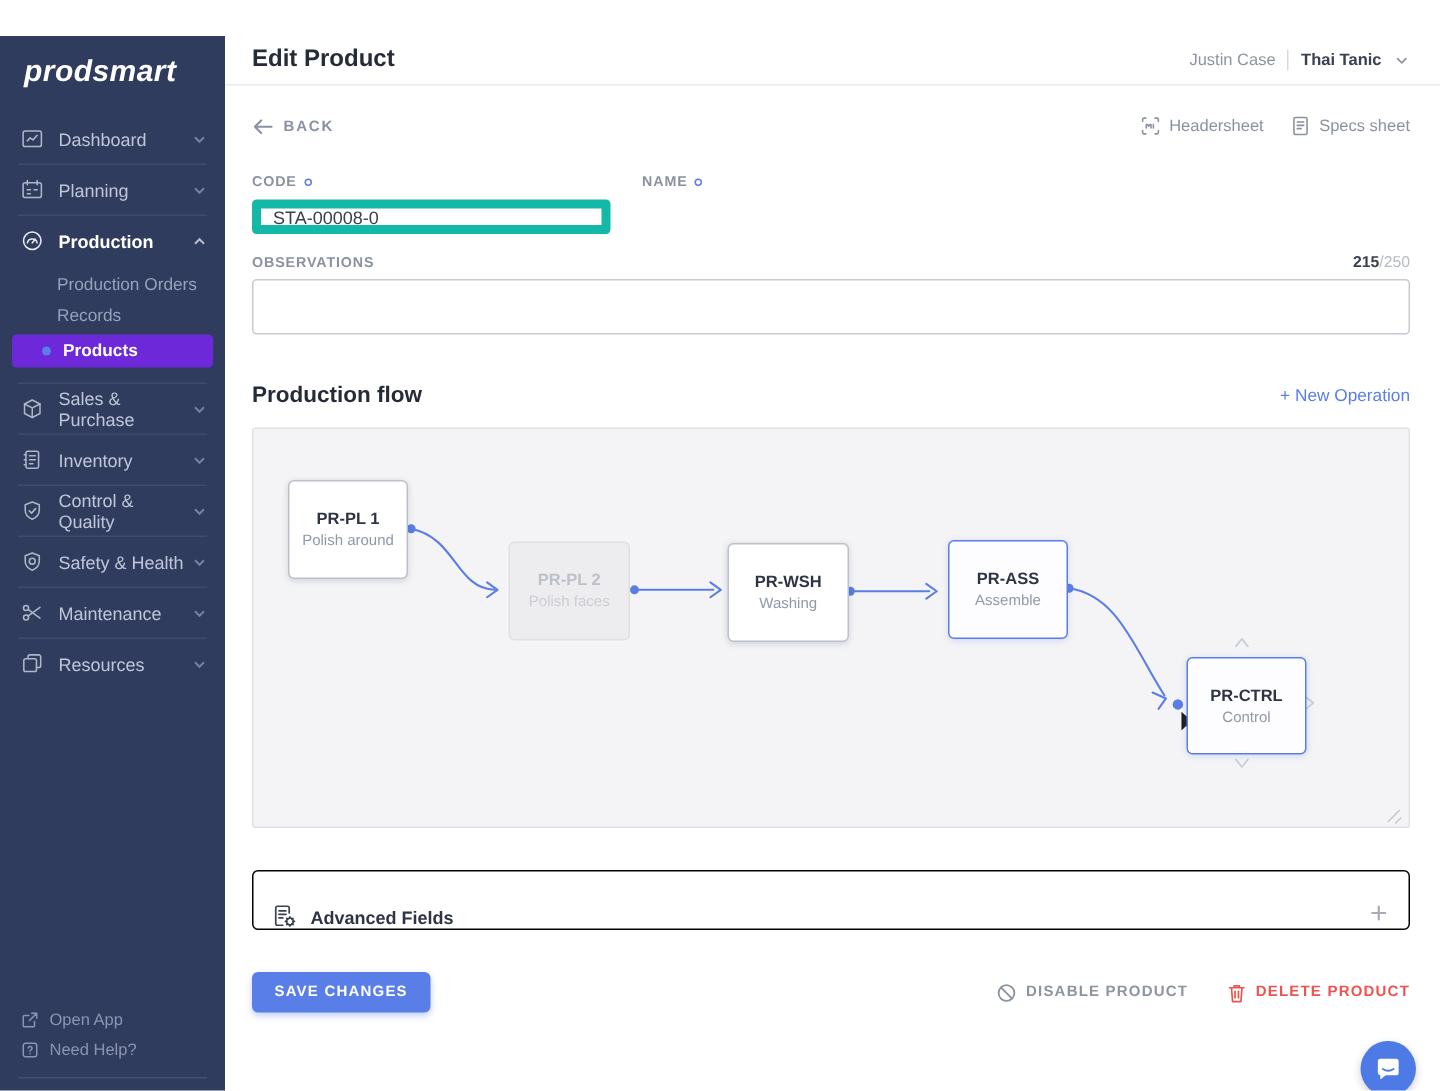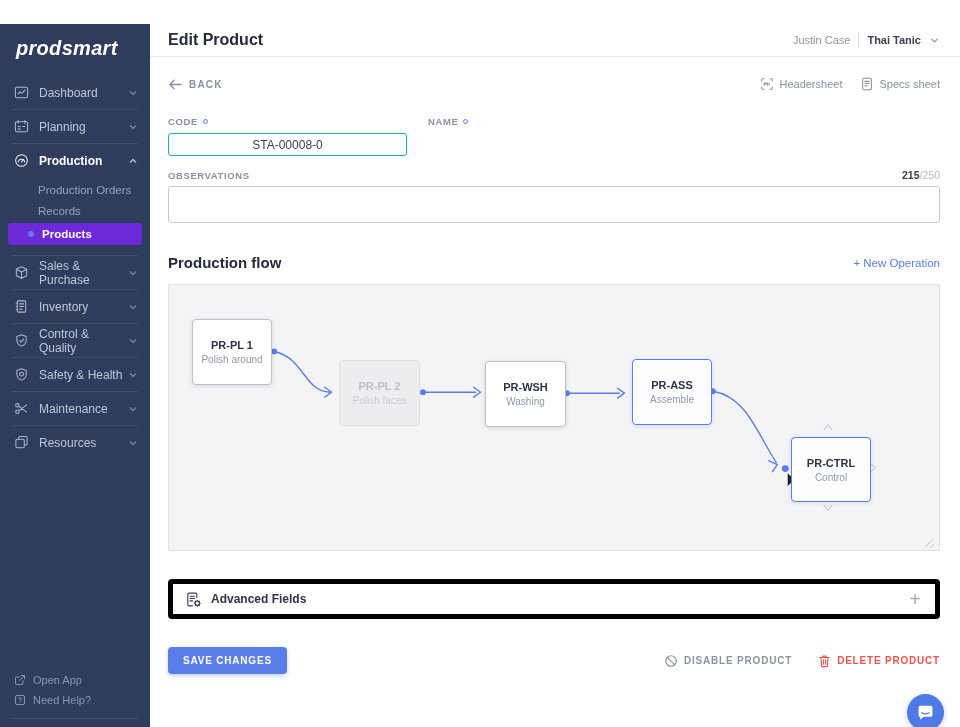--- a/index.html
+++ b/index.html
@@ -37,21 +37,21 @@
 
   .content { padding:0 20px 0 18px; }
   .toolbar { display:flex; align-items:flex-end; margin-top:20px; }
   .back-link { display:flex; align-items:center; gap:6px; font-size:10px; font-weight:bold; letter-spacing:1.2px; color:#8a91a0; cursor:pointer; }
   .sheet-links { margin-left:auto; display:flex; align-items:center; gap:18px; }
   .sheet-link { display:flex; align-items:center; gap:5px; font-size:11px; color:#8a91a0; cursor:pointer; }
 
   .form-row { display:flex; gap:21px; margin-top:25px; }
   .field-label { display:flex; align-items:center; font-size:9.5px; font-weight:bold; letter-spacing:.6px; color:#8a91a0; }
   .req-dot { display:inline-block; width:5px; height:5px; border:1.2px solid #5b7de6; border-radius:50%; margin-left:5px; }
-  .text-input { display:block; margin-top:6px; height:23px; border:1px solid #14b8a6; border-radius:3px; padding:0 8px; font-size:12px; color:#3a4050; font-family:inherit; outline:none; background:#fff;text-align:center; }
+  .text-input { display:block; margin-top:6px; height:23px; border:6px solid #14b8a6; border-radius:3px; padding:0 8px; font-size:12px; color:#3a4050; font-family:inherit; outline:none; background:#fff; }
   .w-code { width:239px; } .w-name { width:245px; }
   .obs-block { margin-top:13px; }
   .obs-head { display:flex; align-items:center; }
   .char-counter { margin-left:auto; font-size:10.5px; }
   .char-count { color:#3a4050; font-weight:bold; }
   .char-max { color:#b6bac2; }
   .obs-textarea { width:100%; height:37px; margin-top:5px; border:1px solid #c6cad2; border-radius:3px; resize:none; font-family:inherit; font-size:12px; padding:6px 8px; outline:none; }
 
   .flow-head { display:flex; align-items:center; margin-top:27px; }
   .flow-title { font-size:15px; font-weight:bold; color:#262b38; }
@@ -60,21 +60,21 @@
   .canvas { position:relative; margin-top:13px; height:267px; background:#f4f4f6; border:1px solid #e1e2e7; border-radius:2px; overflow:hidden; }
   .edges { position:absolute; left:0; top:0; width:100%; height:100%; }
   .node { position:absolute; width:80px; height:66px; background:#fff; border:1px solid #bcc0ca; border-radius:4px; box-shadow:0 1px 4px rgba(40,50,70,.16); display:flex; flex-direction:column; align-items:center; justify-content:center; gap:3px; cursor:pointer; }
   .node-code { font-size:11px; font-weight:bold; color:#2e3444; }
   .node-sub { font-size:10px; color:#9099a8; }
   .node.faded { background:#ededef; border-color:#dfe0e4; box-shadow:none; }
   .node.faded .node-code { color:#bdc0c8; }
   .node.faded .node-sub { color:#cbced4; }
   .node.selected { border-color:#5b7de6; background:#fdfdff; box-shadow:0 1px 4px rgba(91,125,230,.22); }
 
-  .advanced-panel { display:flex; align-items:center; margin-top:28px; height:40px; border:5px solid #000000; border-radius:4px; background:#fff; padding:0 14px 0 12px; cursor:pointer; }
+  .advanced-panel { display:flex; align-items:flex-end; margin-top:28px; height:40px; border:1px solid #000000; border-radius:4px; background:#fff; padding:0 14px 0 12px; cursor:pointer; }
   .advanced-label { margin-left:9px; font-size:12px; font-weight:bold; color:#2e3444; }
   .expand-plus { margin-left:auto; font-size:20px; font-weight:300; color:#a8acb4; line-height:1; }
 
   .actions-row { display:flex; align-items:center; margin-top:28px; }
   .save-btn { background:#5a7ee8; color:#fff; border:none; border-radius:4px; padding:8px 15px; font-size:10px; font-weight:bold; letter-spacing:.8px; font-family:inherit; cursor:pointer; box-shadow:0 2px 4px rgba(90,126,232,.35); }
   .right-actions { margin-left:auto; display:flex; align-items:center; gap:26px; }
   .ghost-btn { display:flex; align-items:center; gap:6px; font-size:10px; font-weight:bold; letter-spacing:.8px; cursor:pointer; background:none; border:none; font-family:inherit; }
   .disable-btn { color:#8d949f; }
   .delete-btn { color:#ee5350; }
 

